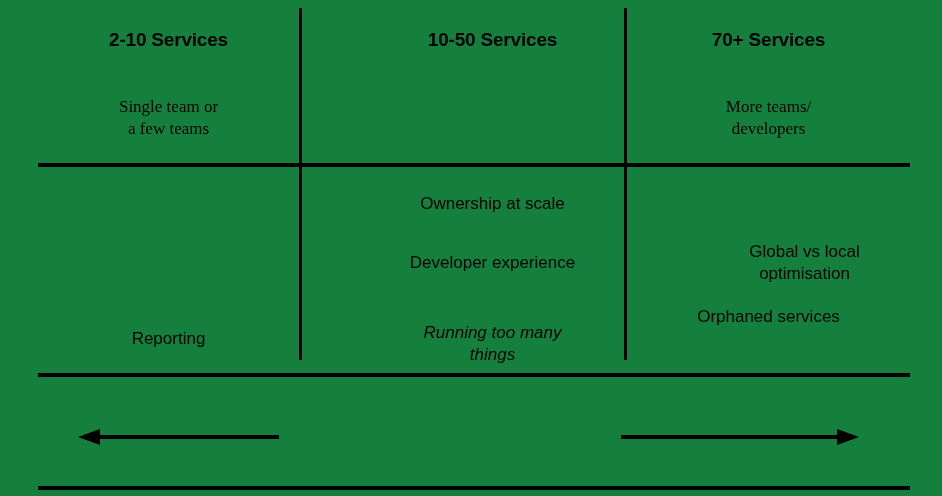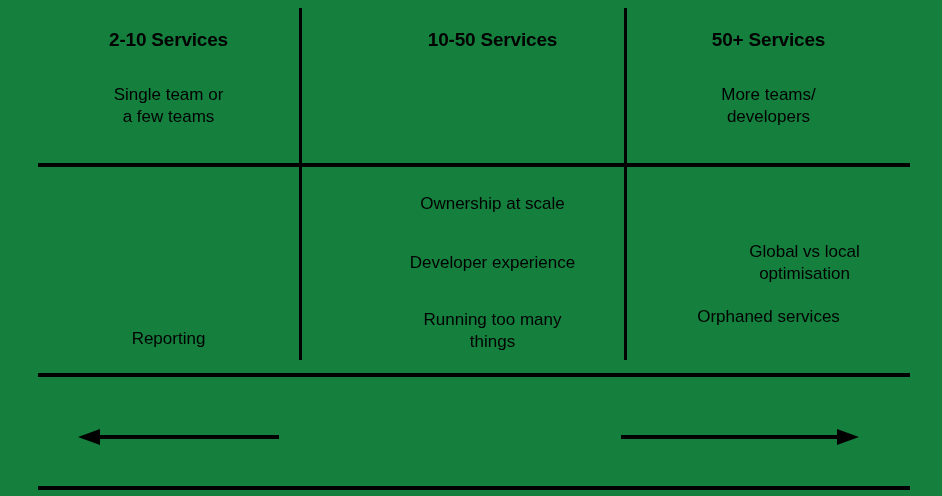--- a/index.html
+++ b/index.html
@@ -60,29 +60,29 @@
     font-weight: 400;
   }
 
   
   .col-a { left: 38px;  width: 261px; }
   .col-b { left: 302px; width: 381px; }
   .col-c { left: 627px; width: 283px; }
 
   
   .head-y   { top: 28px; }
-  .sub-y    { top: 84px; }
+  .sub-y    { top: 96px; font-family: Liberation Serif, serif; }
 
   
   .r2-a-1 { top: 251px; }
   .r2-a-2 { top: 306px; margin-top: 22px; }
 
   .r2-b-1 { top: 193px; }
   .r2-b-2 { top: 252px; }
-  .r2-b-3 { top: 309px; }
+  .r2-b-3 { top: 322px; font-style: italic; }
 
   .r2-c-1 { top: 241px; margin-left: 36px; }
   .r2-c-2 { top: 306px; }
 
   
   .band-line {
     position: absolute;
     left: 0;
     width: 942px;
     text-align: center;
@@ -126,21 +126,21 @@
 
   <div class="vrule v1"></div>
   <div class="vrule v2"></div>
 
   <div class="hrule r1"></div>
   <div class="hrule r2"></div>
   <div class="hrule r3"></div>
 
   <div class="cell col-a head-y col-head">2-10 Services</div>
   <div class="cell col-b head-y col-head">10-50 Services</div>
-  <div class="cell col-c head-y col-head">50+ Services</div>
+  <div class="cell col-c head-y col-head">70+ Services</div>
 
   <div class="cell col-a sub-y body-text">Single team or
 a few teams</div>
   <div class="cell col-b sub-y body-text"></div>
   <div class="cell col-c sub-y body-text">More teams/
 developers</div>
 
   <div class="cell col-a r2-a-2 body-text">Reporting</div>
 
   <div class="cell col-b r2-b-1 body-text">Ownership at scale</div>

